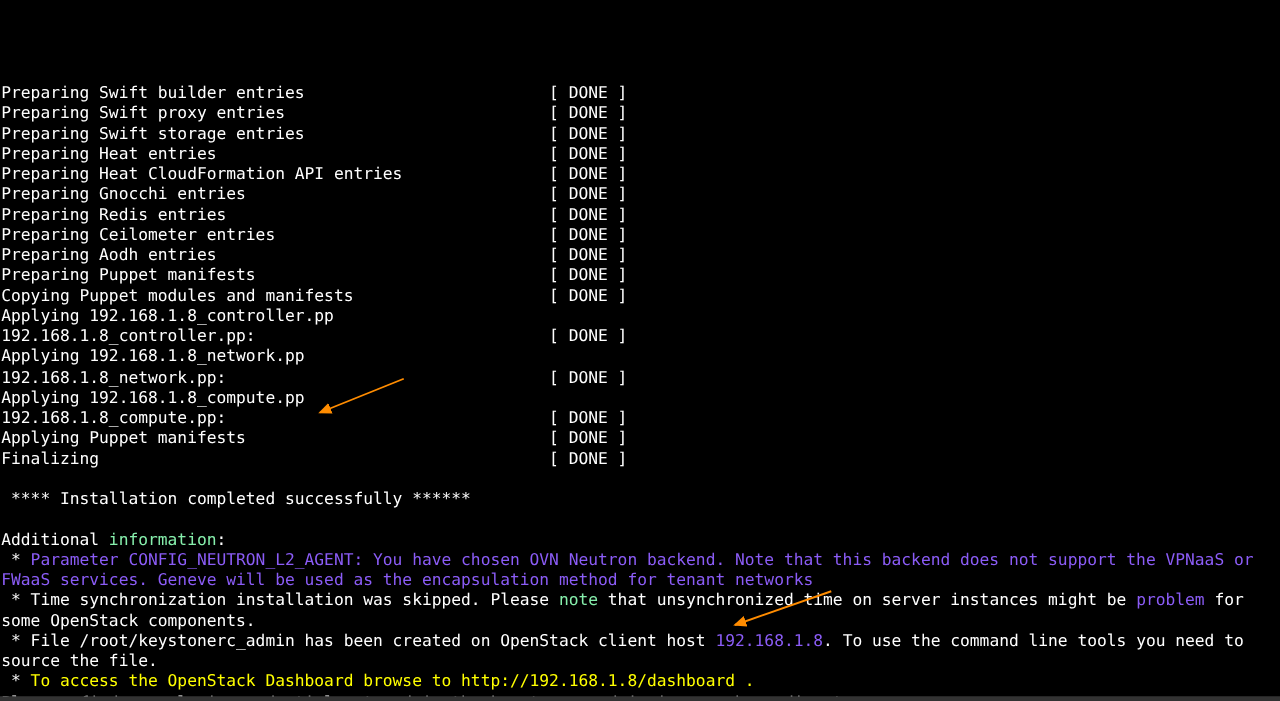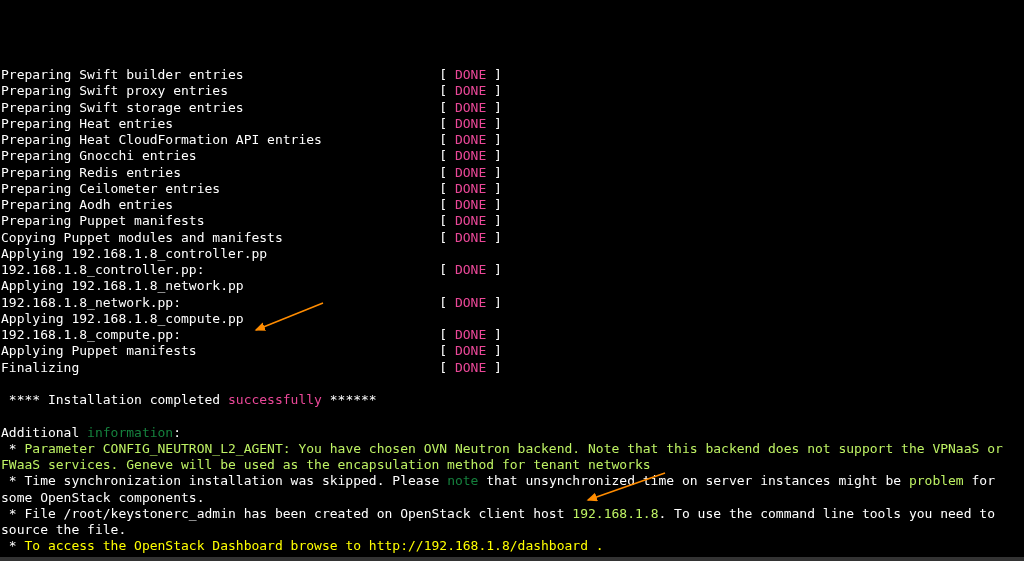--- a/index.html
+++ b/index.html
@@ -11,23 +11,23 @@
       line-height: 1.25;
       padding: 2px 1px;
       white-space: pre;
       overflow: hidden;
       width: 1024px;
       height: 561px;
       position: relative;
     }
     .line { display: block; }
     .white { color: #ffffff; }
-    .green { color: #ec4899; }
-    .cyan { color: #15803d; }
-    .magenta { color: #bef264; }
+    .green { color: #ffffff; }
+    .cyan { color: #86efac; }
+    .magenta { color: #8b5cf6; }
     .yellow { color: #ffff00; margin-top: 48px; }
     .underline { }
     .arrow {
       position: absolute;
       pointer-events: none;
     }
     .bottom-border {
       position: absolute;
       bottom: 0;
       left: 0;

